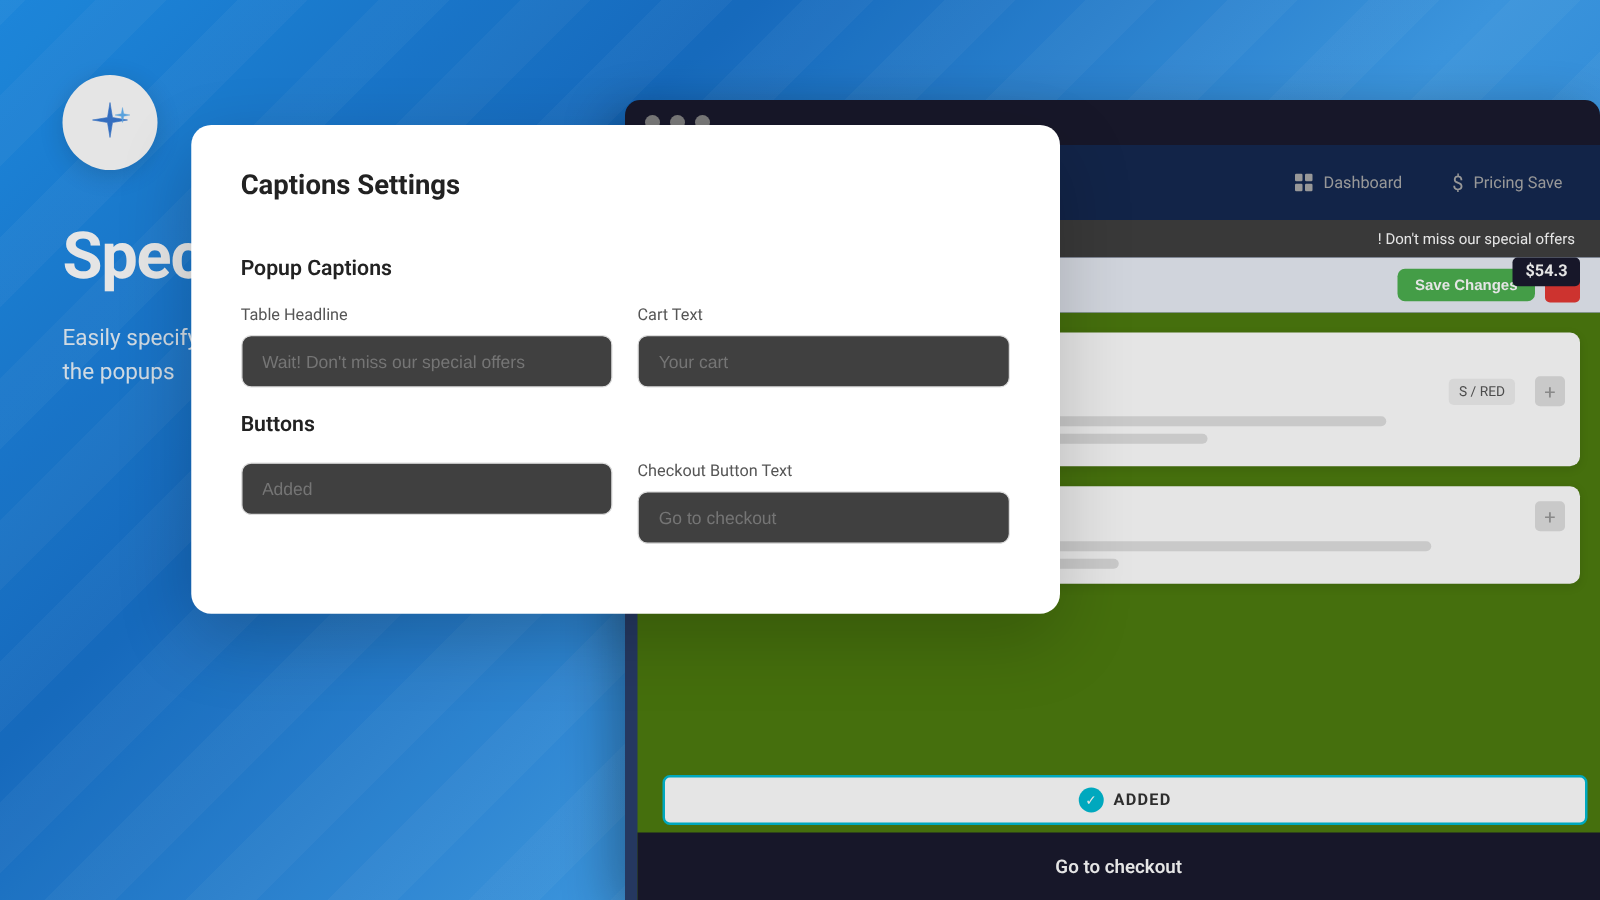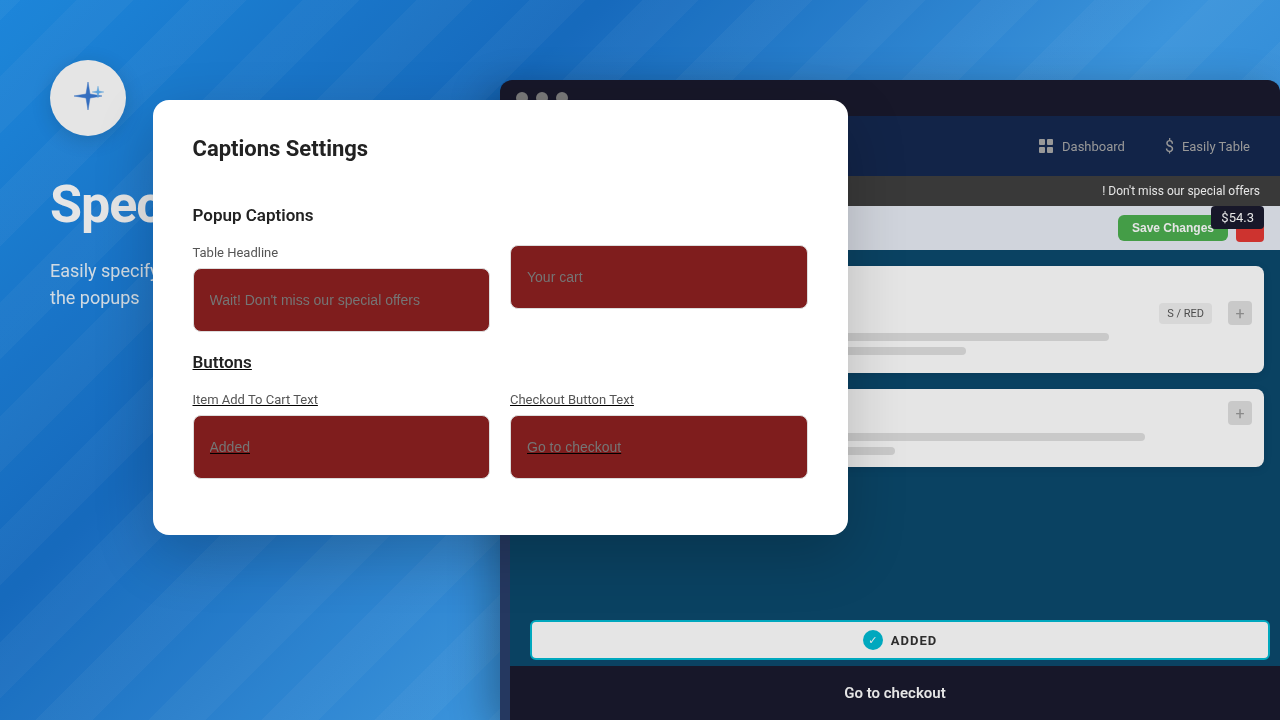--- a/index.html
+++ b/index.html
@@ -206,21 +206,21 @@
       border-radius: 4px;
     }
 
     
     .product-area {
       position: absolute;
       top: 134px;
       left: 10px;
       right: 0;
       bottom: 0;
-      background: #0c4a6e;
+      background: #4d7c0f;
       z-index: 2;
     }
 
     .product-card {
       background: white;
       border-radius: 8px;
       margin: 16px;
       padding: 12px;
       box-shadow: 0 2px 8px rgba(0,0,0,0.1);
     }
@@ -370,49 +370,48 @@
 
     .form-label {
       font-size: 13px;
       color: #555;
       font-weight: 400;
     }
 
     .form-input {
       border: 1.5px solid #ddd;
       border-radius: 8px;
-      padding: 23px 16px;
+      padding: 12px 16px;
       font-size: 14px;
       color: #333;
-      background: #7f1d1d;
+      background: #404040;
       outline: none;
       width: 100%;
     }
 
     .buttons-section {
       margin-top: 8px;
-      text-decoration: underline;
     }
 
     .buttons-section-title {
       font-size: 17px;
       font-weight: 600;
       color: #222;
       margin-bottom: 20px;
     }
 
     
     .price-badge {
       position: absolute;
       top: 90px;
       right: 16px;
       background: #1a1a2e;
       color: white;
       font-size: 13px;
-      font-weight: 400;
+      font-weight: 700;
       padding: 4px 10px;
       border-radius: 4px;
       z-index: 5;
     }
   </style>
 </head>
 <body>
 
 <div class="bg-gradient"></div>
 <div class="bg-stripes"></div>
@@ -449,21 +448,21 @@
         <svg width="16" height="16" viewBox="0 0 16 16" fill="none">
           <rect x="1" y="1" width="6" height="6" fill="#aaa" rx="1"></rect>
           <rect x="9" y="1" width="6" height="6" fill="#aaa" rx="1"></rect>
           <rect x="1" y="9" width="6" height="6" fill="#aaa" rx="1"></rect>
           <rect x="9" y="9" width="6" height="6" fill="#aaa" rx="1"></rect>
         </svg>
         <span style="color:#aaa;font-size:13px;">Dashboard</span>
       </div>
       <div class="nav-item">
         <span style="color:#aaa;font-size:16px;">$</span>
-        <span style="color:#aaa;font-size:13px;">Easily Table</span>
+        <span style="color:#aaa;font-size:13px;">Pricing Save</span>
       </div>
     </div>
 
     <div class="announcement-bar">
       <span class="announcement-text">! Don't miss our special offers</span>
     </div>
 
     <div class="top-toolbar">
       <button class="save-btn">Save Changes</button>
       <div class="red-btn"></div>
@@ -513,31 +512,31 @@
     <h2 class="modal-title">Captions Settings</h2>
 
     <h3 class="section-title">Popup Captions</h3>
 
     <div class="form-row">
       <div class="form-group">
         <label class="form-label">Table Headline</label>
         <input class="form-input" type="text" value="" style="color: rgb(153, 153, 153);" placeholder="Wait! Don't miss our special offers">
       </div>
       <div class="form-group">
+        <label class="form-label">Cart Text</label>
         <input class="form-input" type="text" value="" style="color: rgb(153, 153, 153);" placeholder="Your cart">
       </div>
     </div>
 
 
     <div class="buttons-section">
       <h3 class="buttons-section-title">Buttons</h3>
 
       <div class="form-row">
         <div class="form-group">
-          <label class="form-label">Item Add To Cart Text</label>
           <input class="form-input" type="text" value="" style="color: rgb(153, 153, 153);" placeholder="Added">
         </div>
         <div class="form-group">
           <label class="form-label">Checkout Button Text</label>
           <input class="form-input" type="text" value="" style="color: rgb(153, 153, 153);" placeholder="Go to checkout">
         </div>
       </div>
     </div>
   </div>
 </div>

